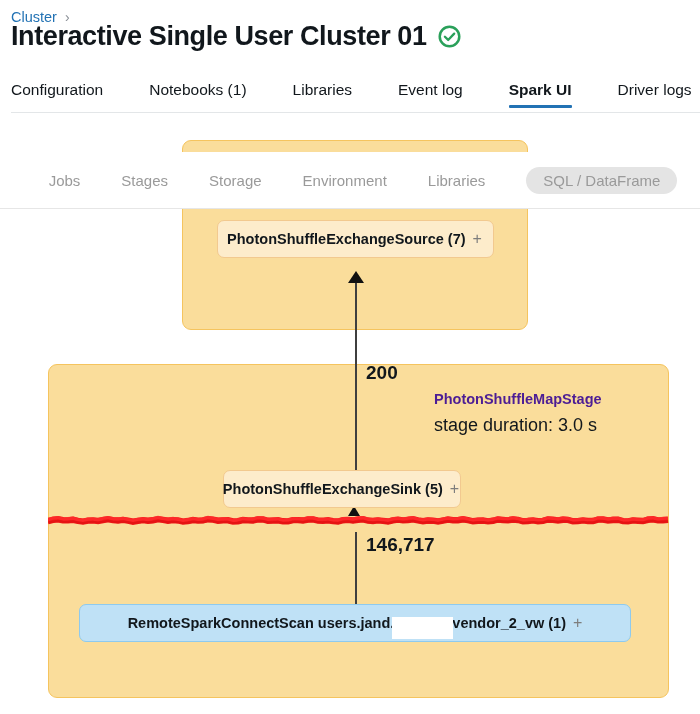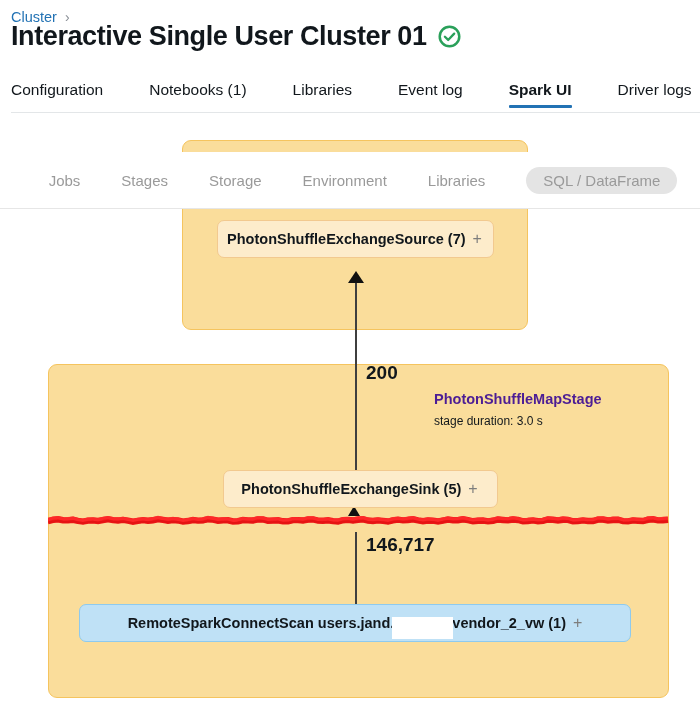--- a/index.html
+++ b/index.html
@@ -175,21 +175,21 @@
     white-space: nowrap;
     line-height: 1.35;
   }
   .stage-label .stage-name {
     font-size: 14.5px;
     font-weight: bold;
     color: #4c1d95;
     display: block;
   }
   .stage-label .stage-duration {
-    font-size: 12px;
+    font-size: 18px;
     color: #11171c;
     display: block;
     margin-top: 3px;
   }
 
   
   .node {
     position: absolute;
     box-sizing: border-box;
     border-radius: 7px;
@@ -213,21 +213,21 @@
     border: 1.3px solid #8ecaee;
   }
   .node .plus {
     font-weight: normal;
     color: #7d7d7d;
     margin-left: 7px;
     font-size: 16px;
   }
 
   #node-source { left: 217px; top: 220px; width: 277px; }
-  #node-sink   { left: 223px; top: 470px; width: 275px; }
+  #node-sink   { left: 223px; top: 470px; width: 238px; }
   #node-scan   { left: 79px;  top: 604px; width: 552px; }
 
   .node-text { position: relative; display: inline-block; }
 
   .redaction {
     position: absolute;
     left: 264px;
     top: 2px;
     width: 61px;
     height: 22px;

